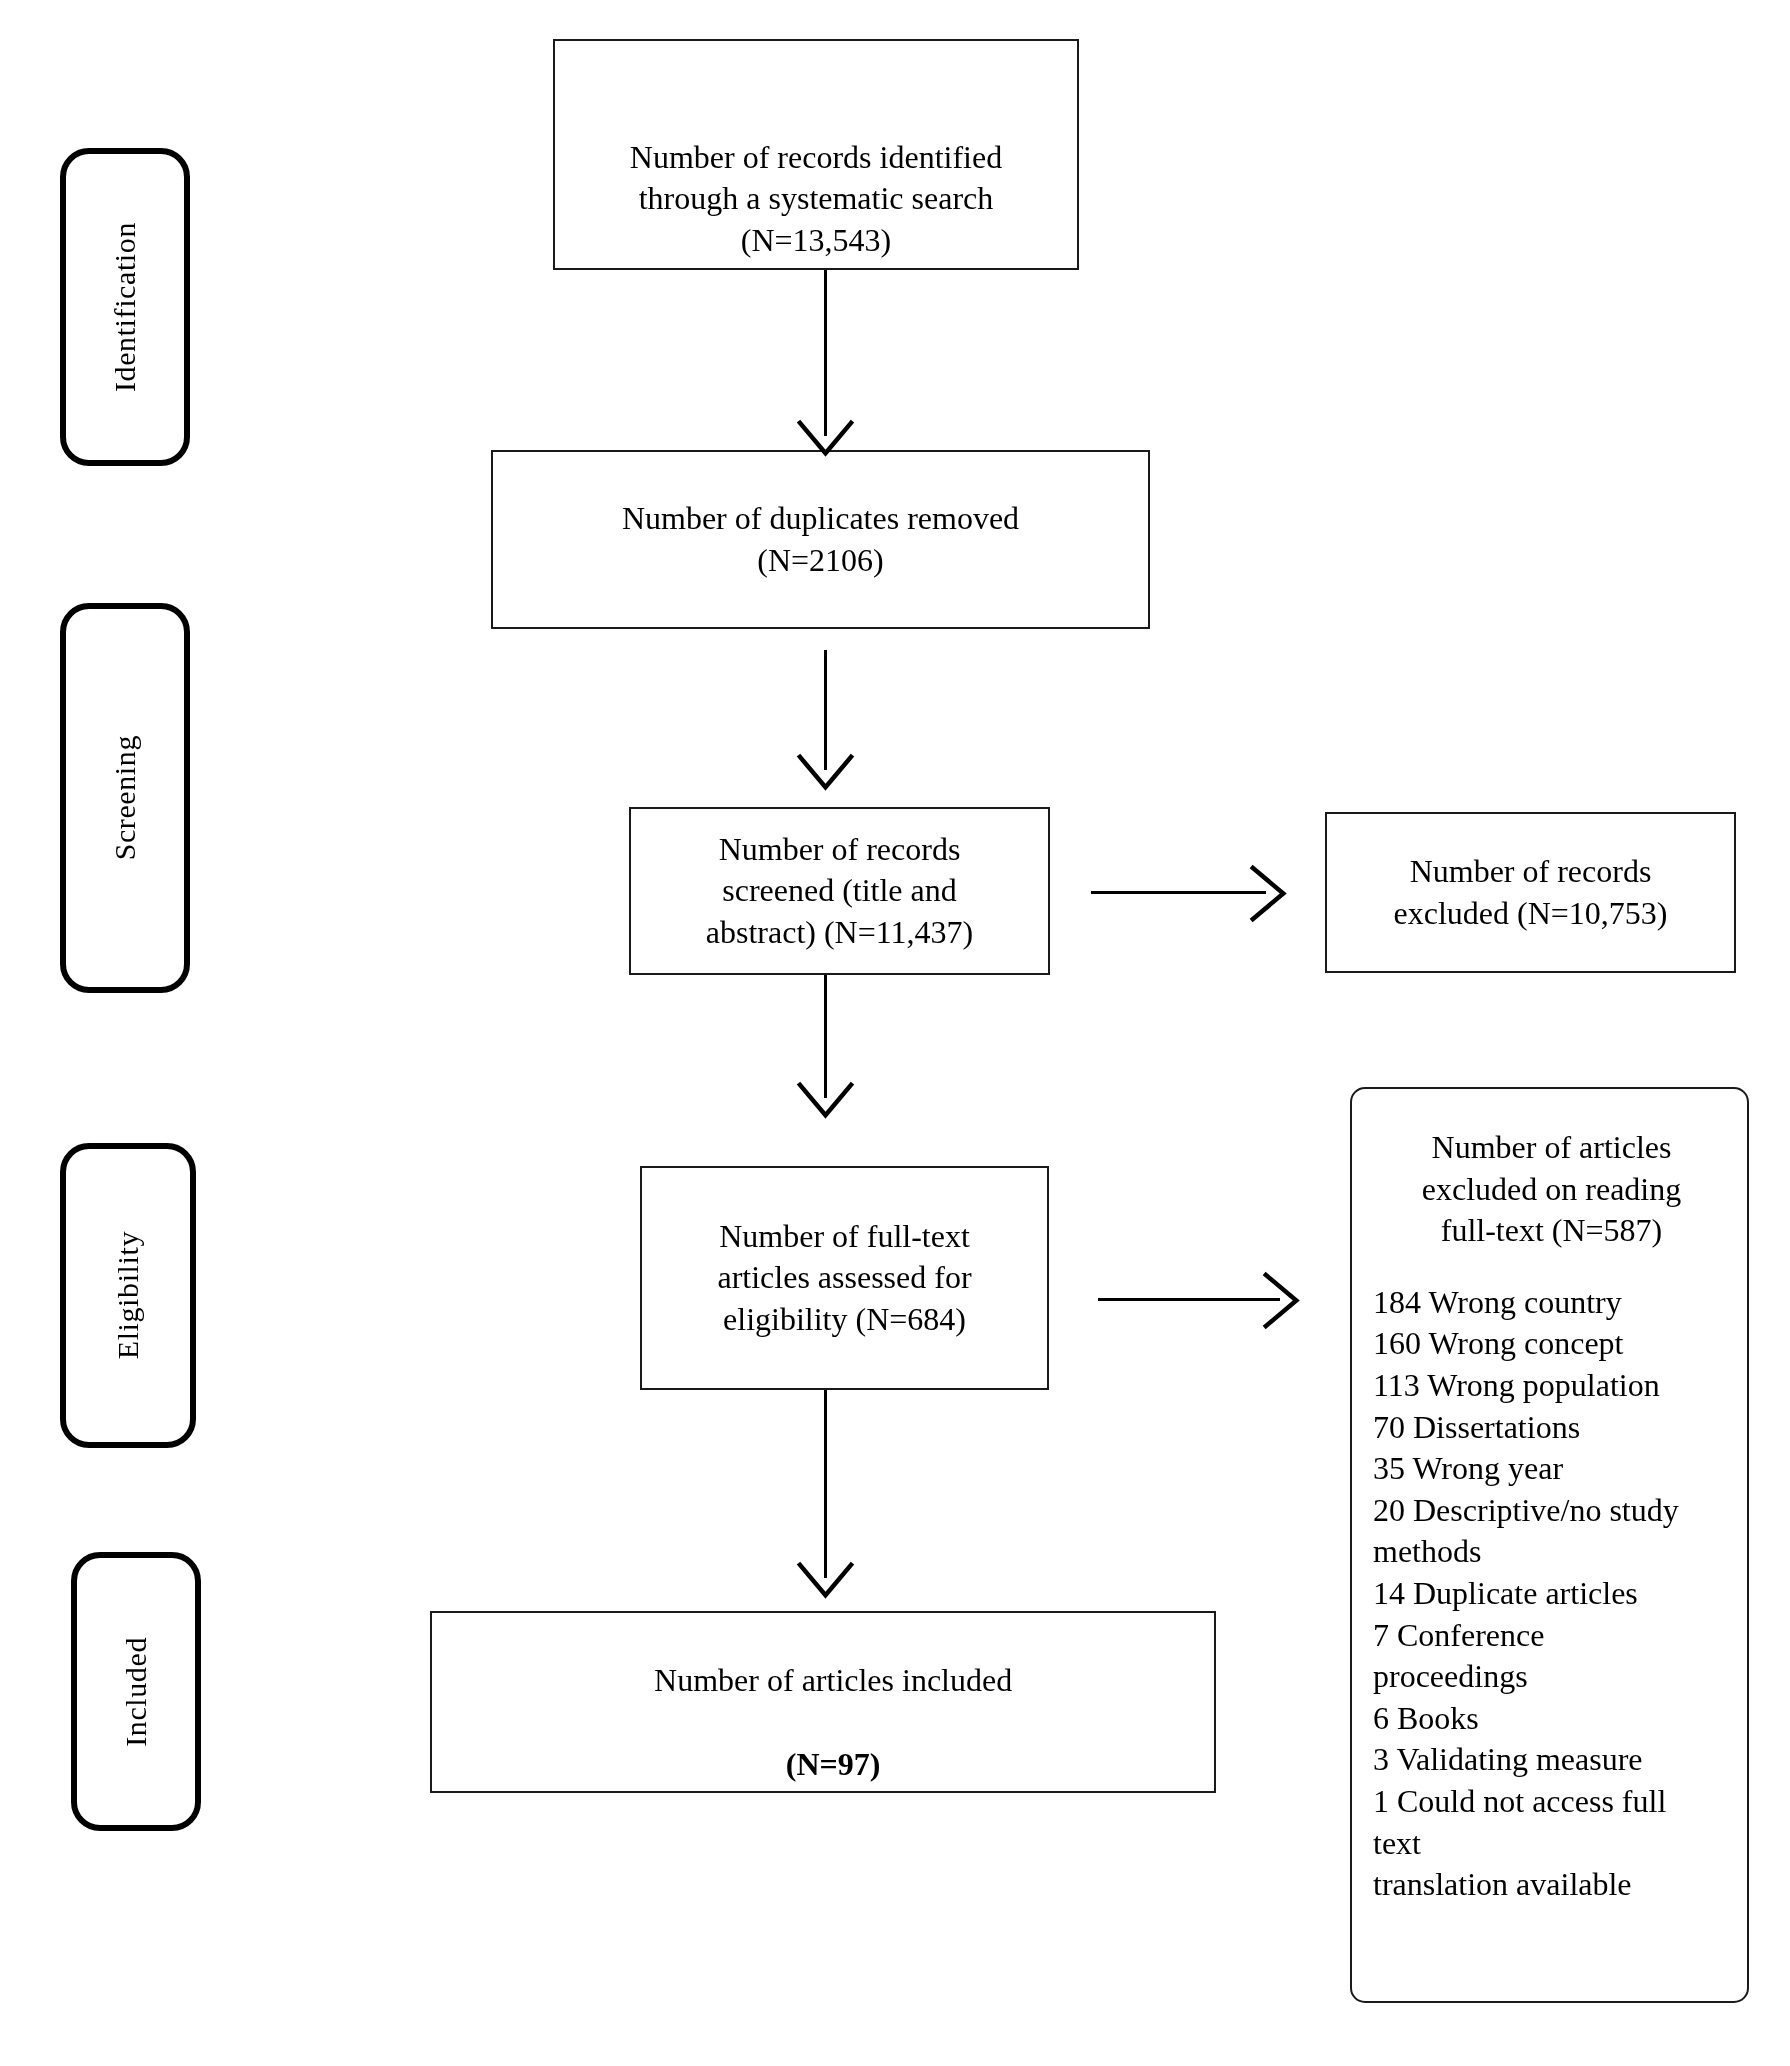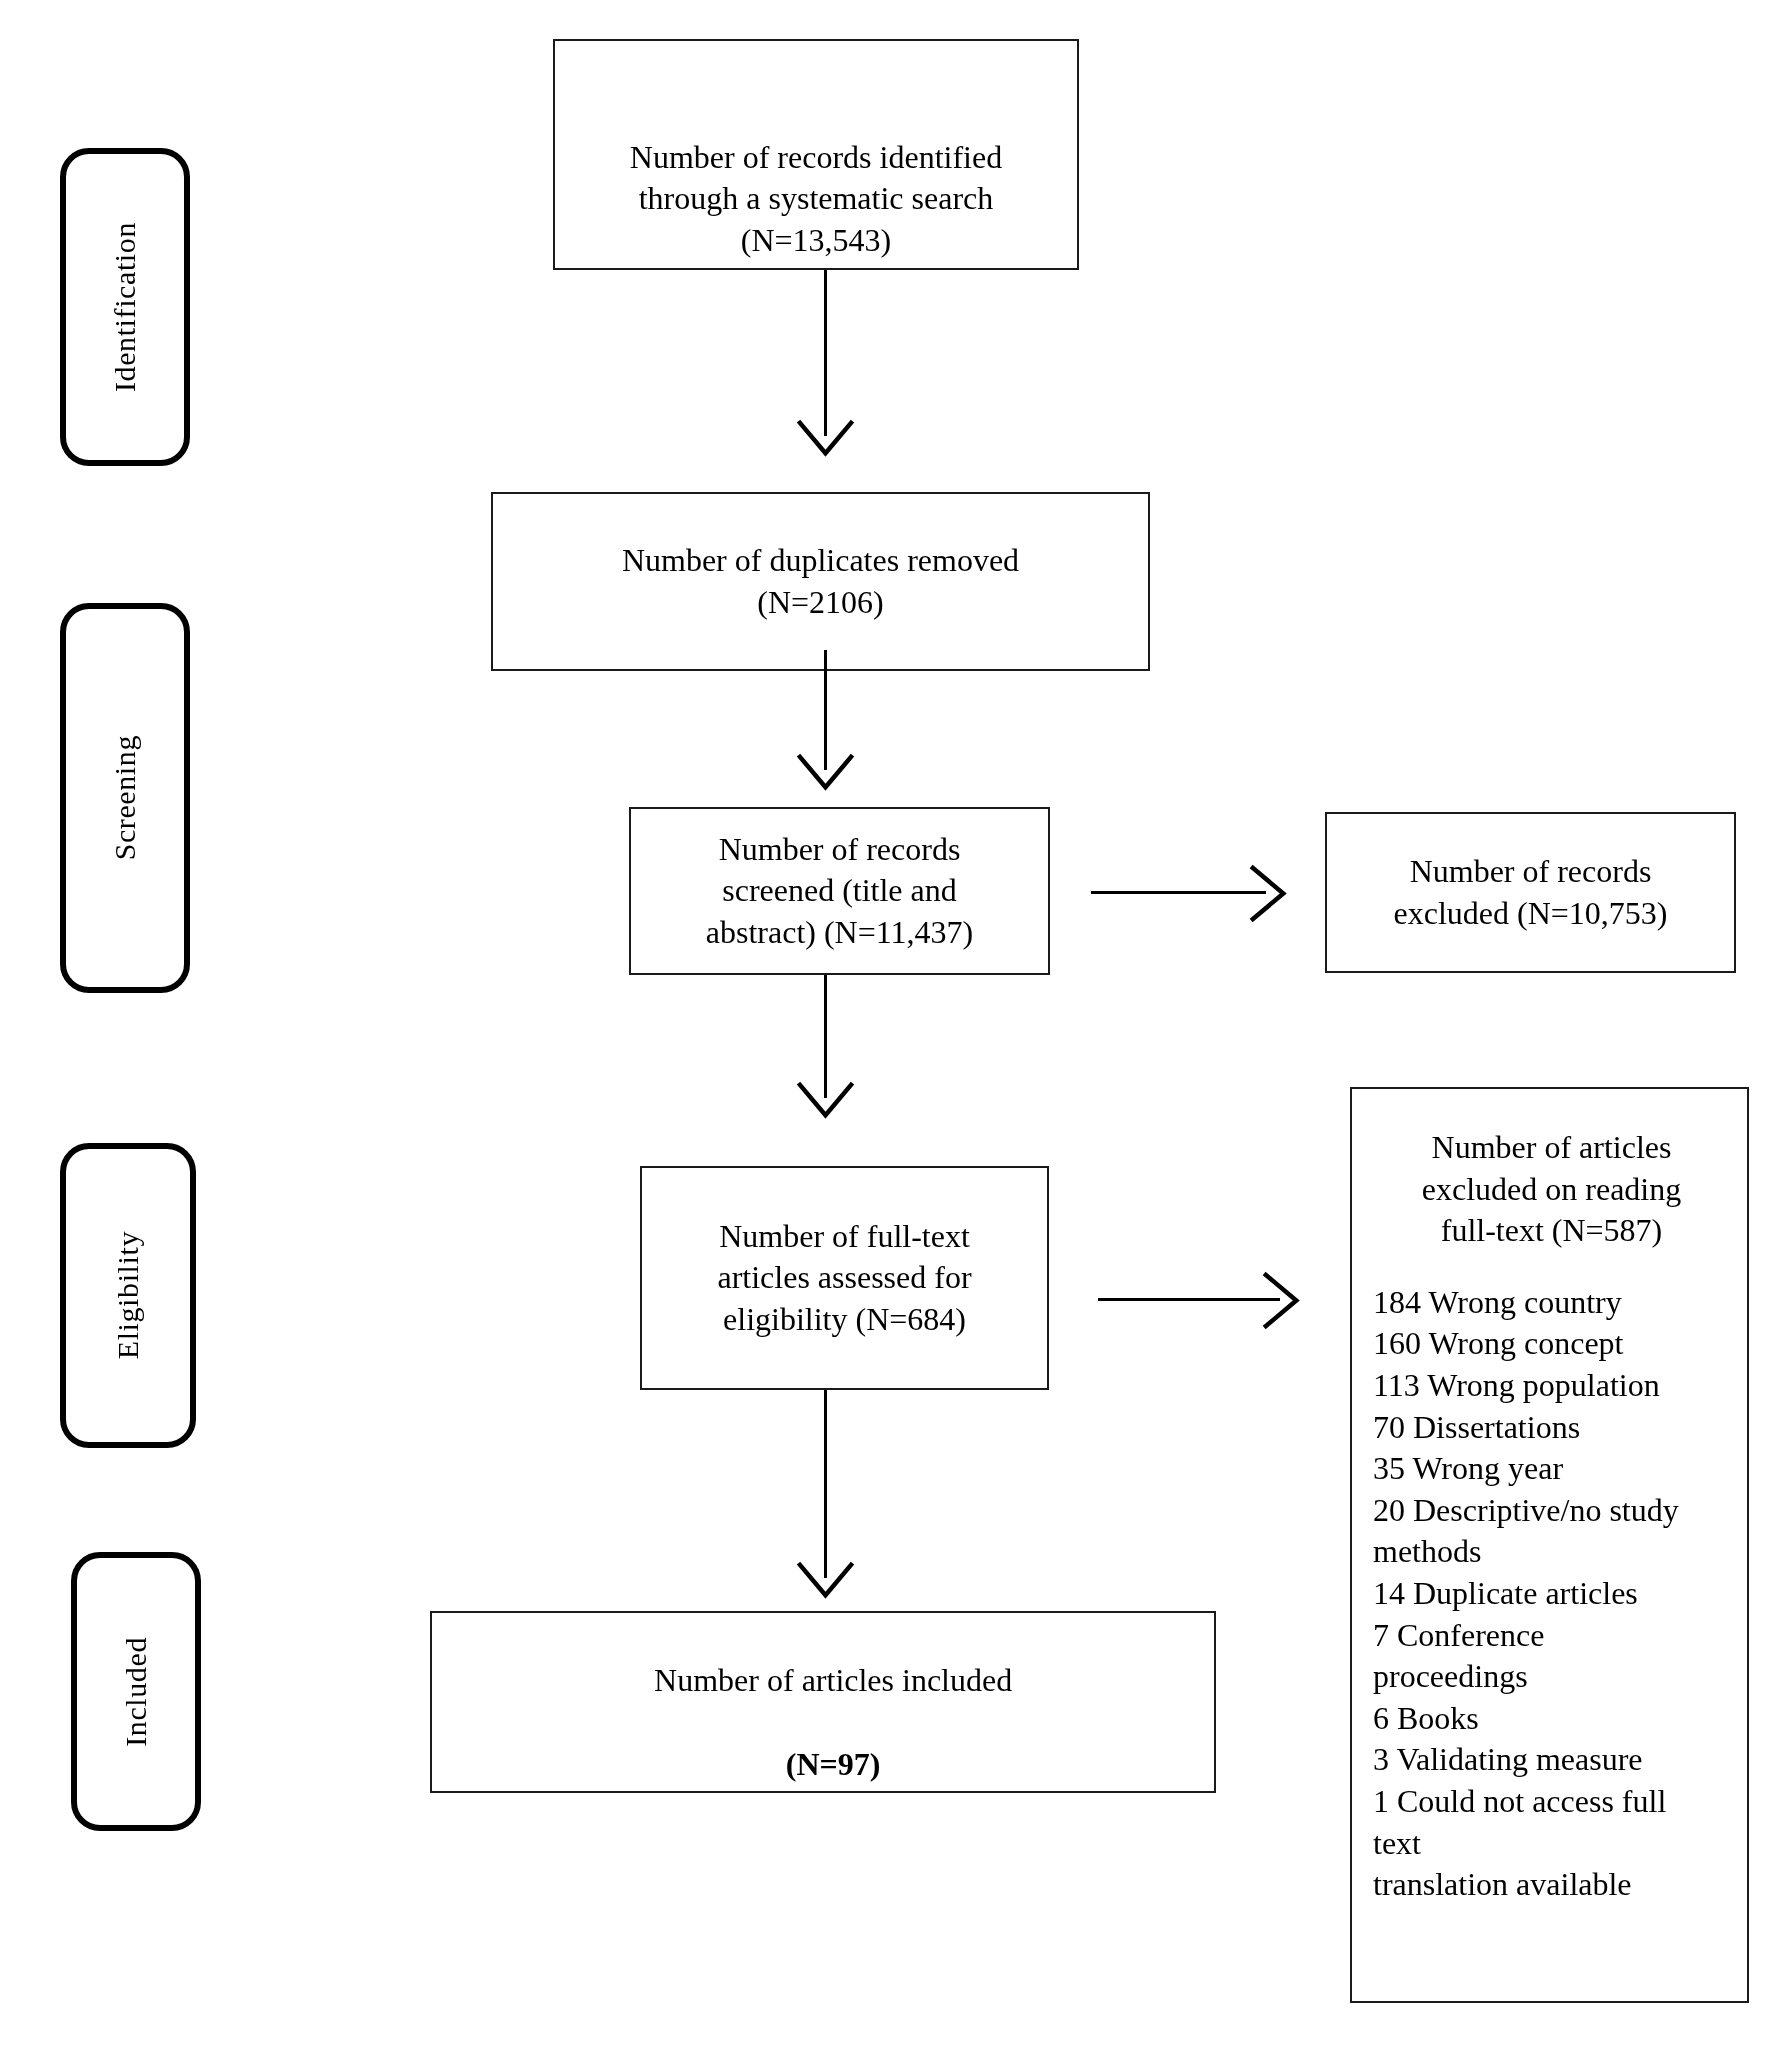--- a/index.html
+++ b/index.html
@@ -129,21 +129,21 @@
   <div class="stage-pill" style="left:71px; top:1552px; width:130px; height:279px;">
     <span class="stage-label">Included</span>
   </div>
 
   <div class="flow-box" style="left:553px; top:39px; width:526px; height:231px;align-items:flex-end;">
     <span class="box-text">Number of records identified
 through a systematic search
 (N=13,543)</span>
   </div>
 
-  <div class="flow-box" style="left:491px; top:492px; width:659px; height:179px;">
+  <div class="flow-box" style="left:491px; top:450px; width:659px; height:179px;">
     <span class="box-text">Number of duplicates removed
 (N=2106)</span>
   </div>
 
   <div class="flow-box" style="left:629px; top:807px; width:421px; height:168px;">
     <span class="box-text">Number of records
 screened (title and
 abstract) (N=11,437)</span>
   </div>
 
@@ -158,21 +158,21 @@
 eligibility (N=684)</span>
   </div>
 
   <div class="flow-box" style="left:430px; top:1611px; width:786px; height:182px;padding-left:32px;">
     <span class="box-text">
       <span>Number of articles included</span><br>
       <span class="strong-line">(N=97)</span>
     </span>
   </div>
 
-  <div class="excl-box" style="left:1350px; top:1087px; width:399px; height:916px;">
+  <div class="excl-box" style="left:1350px; top:1087px; width:399px; height:916px;border-radius:15px;">
     <div class="excl-head">Number of articles
 excluded on reading
 full-text (N=587)</div>
     <div class="excl-list">
       <span class="excl-item">184 Wrong country</span>
       <span class="excl-item">160 Wrong concept</span>
       <span class="excl-item">113 Wrong population</span>
       <span class="excl-item">70 Dissertations</span>
       <span class="excl-item">35 Wrong year</span>
       <span class="excl-item">20 Descriptive/no study</span>

